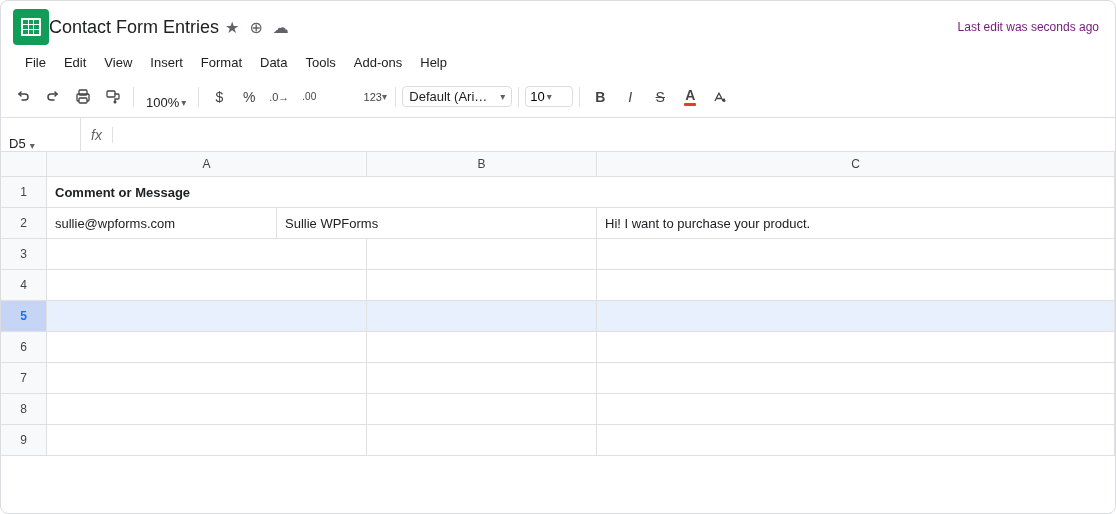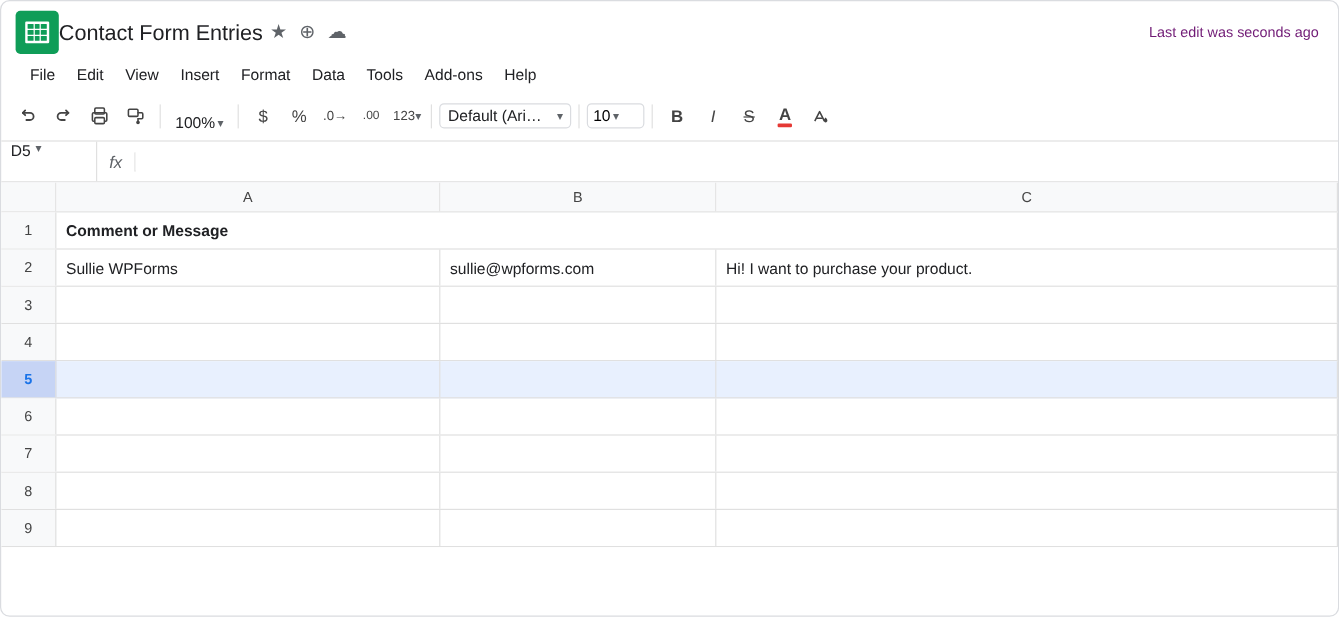--- a/index.html
+++ b/index.html
@@ -155,21 +155,21 @@
     
     .formula-bar {
       display: flex;
       align-items: center;
       border-bottom: 1px solid #e0e0e0;
       padding: 0;
       height: 34px;
     }
     .cell-ref {
       display: flex;
-      align-items: flex-start;
+      align-items: flex-end;
       gap: 4px;
       padding: 0 8px;
       min-width: 80px;
       border-right: 1px solid #e0e0e0;
       height: 100%;
       font-size: 13px;
       color: #202124;
     }
     .formula-icon {
       padding: 0 10px;
@@ -332,21 +332,21 @@
   <div class="toolbar-sep"></div>
   <div class="zoom-select">
     <span>100%</span>
     <span class="chevron">▾</span>
   </div>
   <div class="toolbar-sep"></div>
   <div class="toolbar-btn">$</div>
   <div class="toolbar-btn">%</div>
   <div class="toolbar-btn" style="font-size:11px;">.0→</div>
   <div class="toolbar-btn" style="font-size:10px;">.00</div>
-  <div class="toolbar-btn" style="font-size:11px;">123<span class="chevron">▾</span></div>
+  <div class="toolbar-btn" style="font-size:11px;margin-left:36px;">123<span class="chevron">▾</span></div>
   <div class="toolbar-sep"></div>
   <div class="format-dropdown">
     <span>Default (Ari…</span>
     <span class="chevron" style="margin-left:auto;">▾</span>
   </div>
   <div class="toolbar-sep"></div>
   <div class="font-size-box">
     <span>10</span>
     <span class="chevron">▾</span>
   </div>
@@ -389,22 +389,22 @@
     <div class="col-header col-c">C</div>
   </div>
 
   <div id="sheet-rows">
       <div class="sheet-row">
         <div class="row-num">1</div>
         <div class="sheet-cell col-c cell-bold">Comment or Message</div>
       </div>
       <div class="sheet-row">
         <div class="row-num">2</div>
+        <div class="sheet-cell col-b">sullie@wpforms.com</div>
         <div class="sheet-cell col-a">Sullie WPForms</div>
-        <div class="sheet-cell col-b">sullie@wpforms.com</div>
         <div class="sheet-cell col-c">Hi! I want to purchase your product.</div>
       </div>
       <div class="sheet-row">
         <div class="row-num">3</div>
         <div class="sheet-cell col-a"></div>
         <div class="sheet-cell col-b"></div>
         <div class="sheet-cell col-c"></div>
       </div>
       <div class="sheet-row">
         <div class="row-num">4</div>

